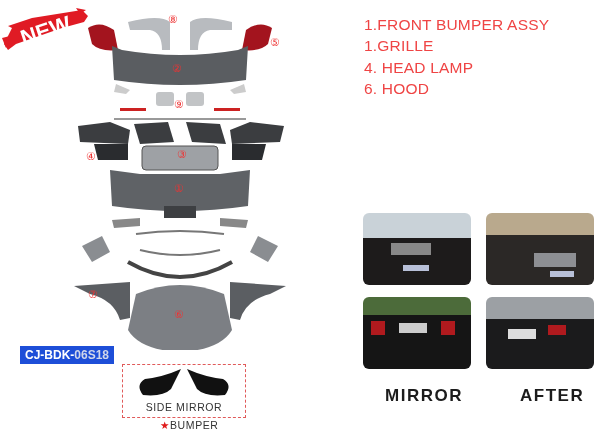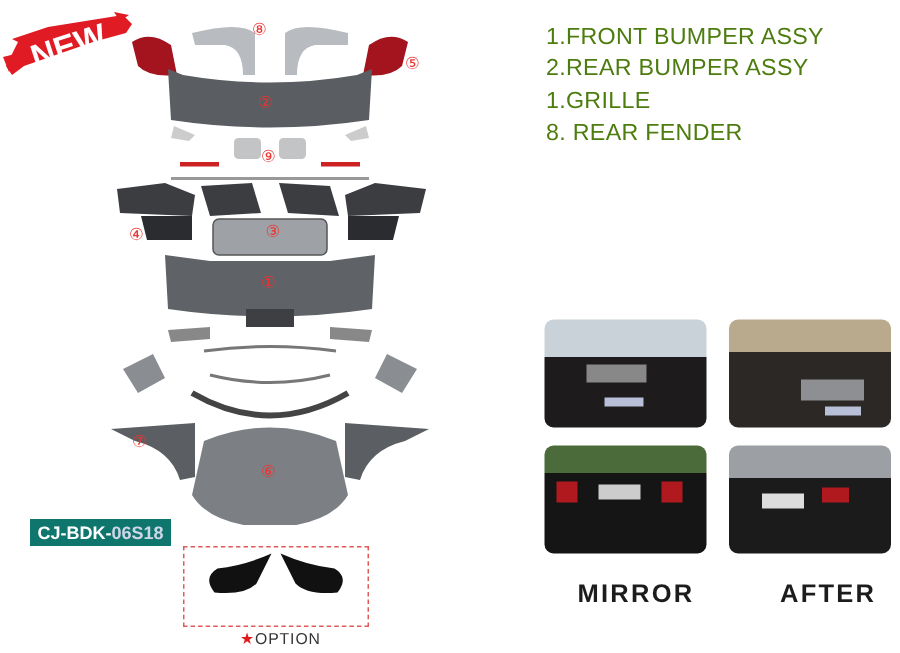--- a/index.html
+++ b/index.html
@@ -2,25 +2,25 @@
 <html><head>
 <meta charset="utf-8">
 <style>
   html,body{margin:0;padding:0;background:#fff;}
   body{width:600px;height:435px;position:relative;overflow:hidden;font-family:"Liberation Sans",sans-serif;}
   .abs{position:absolute;}
   
   .new-banner{left:2px;top:8px;width:88px;height:44px;}
   
   .parts-list{left:364px;top:14px;margin:0;padding:0;list-style:none;}
-  .parts-list li{font-size:15.5px;line-height:21.3px;color:#4d7c0f;letter-spacing:0.2px;white-space:nowrap;}
+  .parts-list li{font-size:15.5px;line-height:21.3px;color:#ef4444;letter-spacing:0.2px;white-space:nowrap;}
   
   .photo{border-radius:6px;overflow:hidden;}
   .label-ba{font-size:17px;font-weight:bold;color:#1c1c1c;letter-spacing:1.5px;}
-  .code-tag{left:20px;top:346px;background:#0f766e;color:#fff;font-size:12px;font-weight:bold;padding:2px 5px;line-height:14px;}
+  .code-tag{left:20px;top:346px;background:#1d4ed8;color:#fff;font-size:12px;font-weight:bold;padding:2px 5px;line-height:14px;}
   .code-tag .hl{color:#d0d6ea;}
   .mirror-box{left:122px;top:364px;width:122px;height:52px;border:1.5px dashed #e05a5a;}
   .mirror-label{font-size:10.5px;color:#333;letter-spacing:0.6px;}
   .option{font-size:10.5px;color:#333;letter-spacing:0.6px;}
   .option .star{color:#e01b1b;}
   .num{font-size:11px;color:#e33;}
   svg{display:block;}
 </style>
 </head>
 <body>
@@ -82,23 +82,23 @@
   <span class="abs num" style="left:104px;top:88px;">⑨</span>
   <span class="abs num" style="left:16px;top:140px;">④</span>
   <span class="abs num" style="left:107px;top:138px;">③</span>
   <span class="abs num" style="left:104px;top:172px;">①</span>
   <span class="abs num" style="left:18px;top:278px;">⑦</span>
   <span class="abs num" style="left:104px;top:298px;">⑥</span>
 </div>
 
 <ul class="abs parts-list">
   <li>1.FRONT BUMPER ASSY</li>
-  <li>2.REAR BUMPER ASSY</li>
   <li>1.GRILLE</li>
-  <li>8. REAR FENDER</li>
+  <li>4. HEAD LAMP</li>
+  <li>6. HOOD</li>
 </ul>
 
 <div class="abs photo" style="left:363px;top:213px;width:108px;height:72px;background:linear-gradient(#c9d2d8 0 35%,#1d1b1b 35% 100%);">
   <svg width="108" height="72">
       <rect x="28" y="30" width="40" height="12" fill="#888"></rect>
       <rect x="40" y="52" width="26" height="6" fill="#b8c0d8"></rect>
     </svg>
 </div>
 <div class="abs photo" style="left:486px;top:213px;width:108px;height:72px;background:linear-gradient(#b9a98d 0 30%,#2b2826 30% 100%);">
   <svg width="108" height="72">
@@ -124,16 +124,17 @@
 
 <div class="abs code-tag">
   <span>CJ-BDK-</span><span class="hl">06S18</span>
 </div>
 
 <div class="abs mirror-box">
   <svg width="122" height="36" viewBox="0 0 122 36" style="margin-top:2px;">
     <path d="M58 2 L48 22 Q40 30 20 28 Q12 18 22 12 Q40 10 58 2 Z" fill="#111"></path>
     <path d="M64 2 L74 22 Q82 30 102 28 Q110 18 100 12 Q82 10 64 2 Z" fill="#111"></path>
   </svg>
+  <div class="mirror-label" style="text-align:center;margin-top:-2px;">SIDE MIRROR</div>
 </div>
 <div class="abs option" style="left:160px;top:419px;">
-  <span class="star">★</span><span>OPTION</span>
+  <span class="star">★</span><span>BUMPER</span>
 </div>
 
 </body></html>

